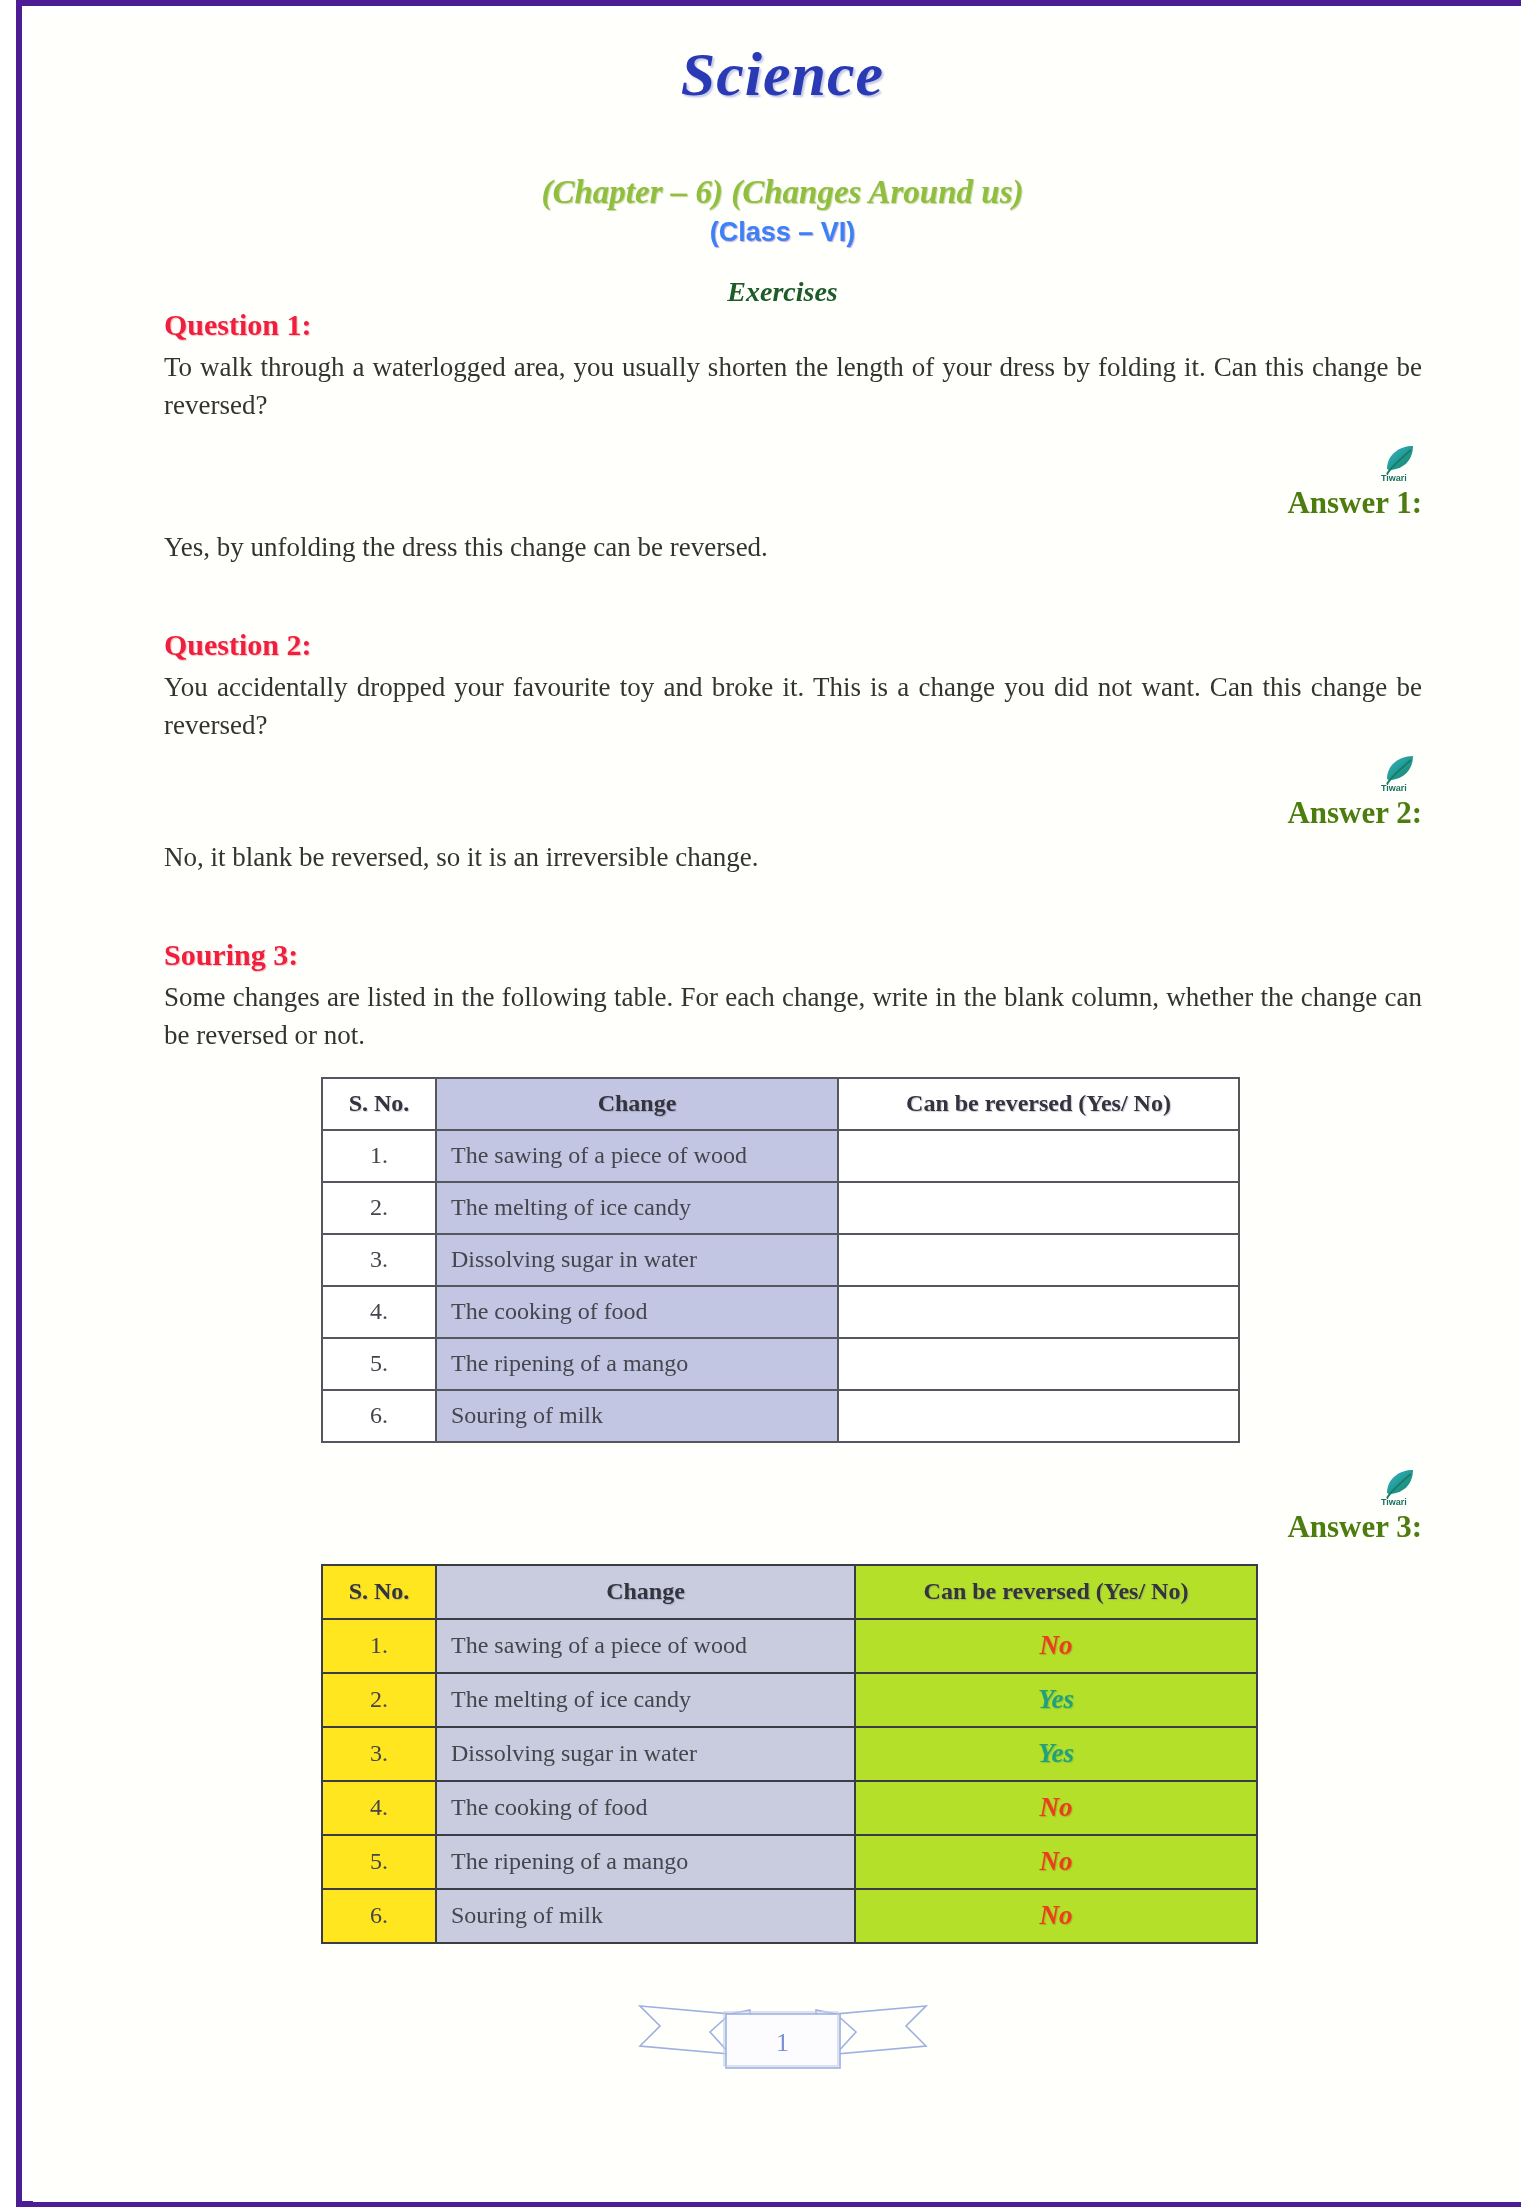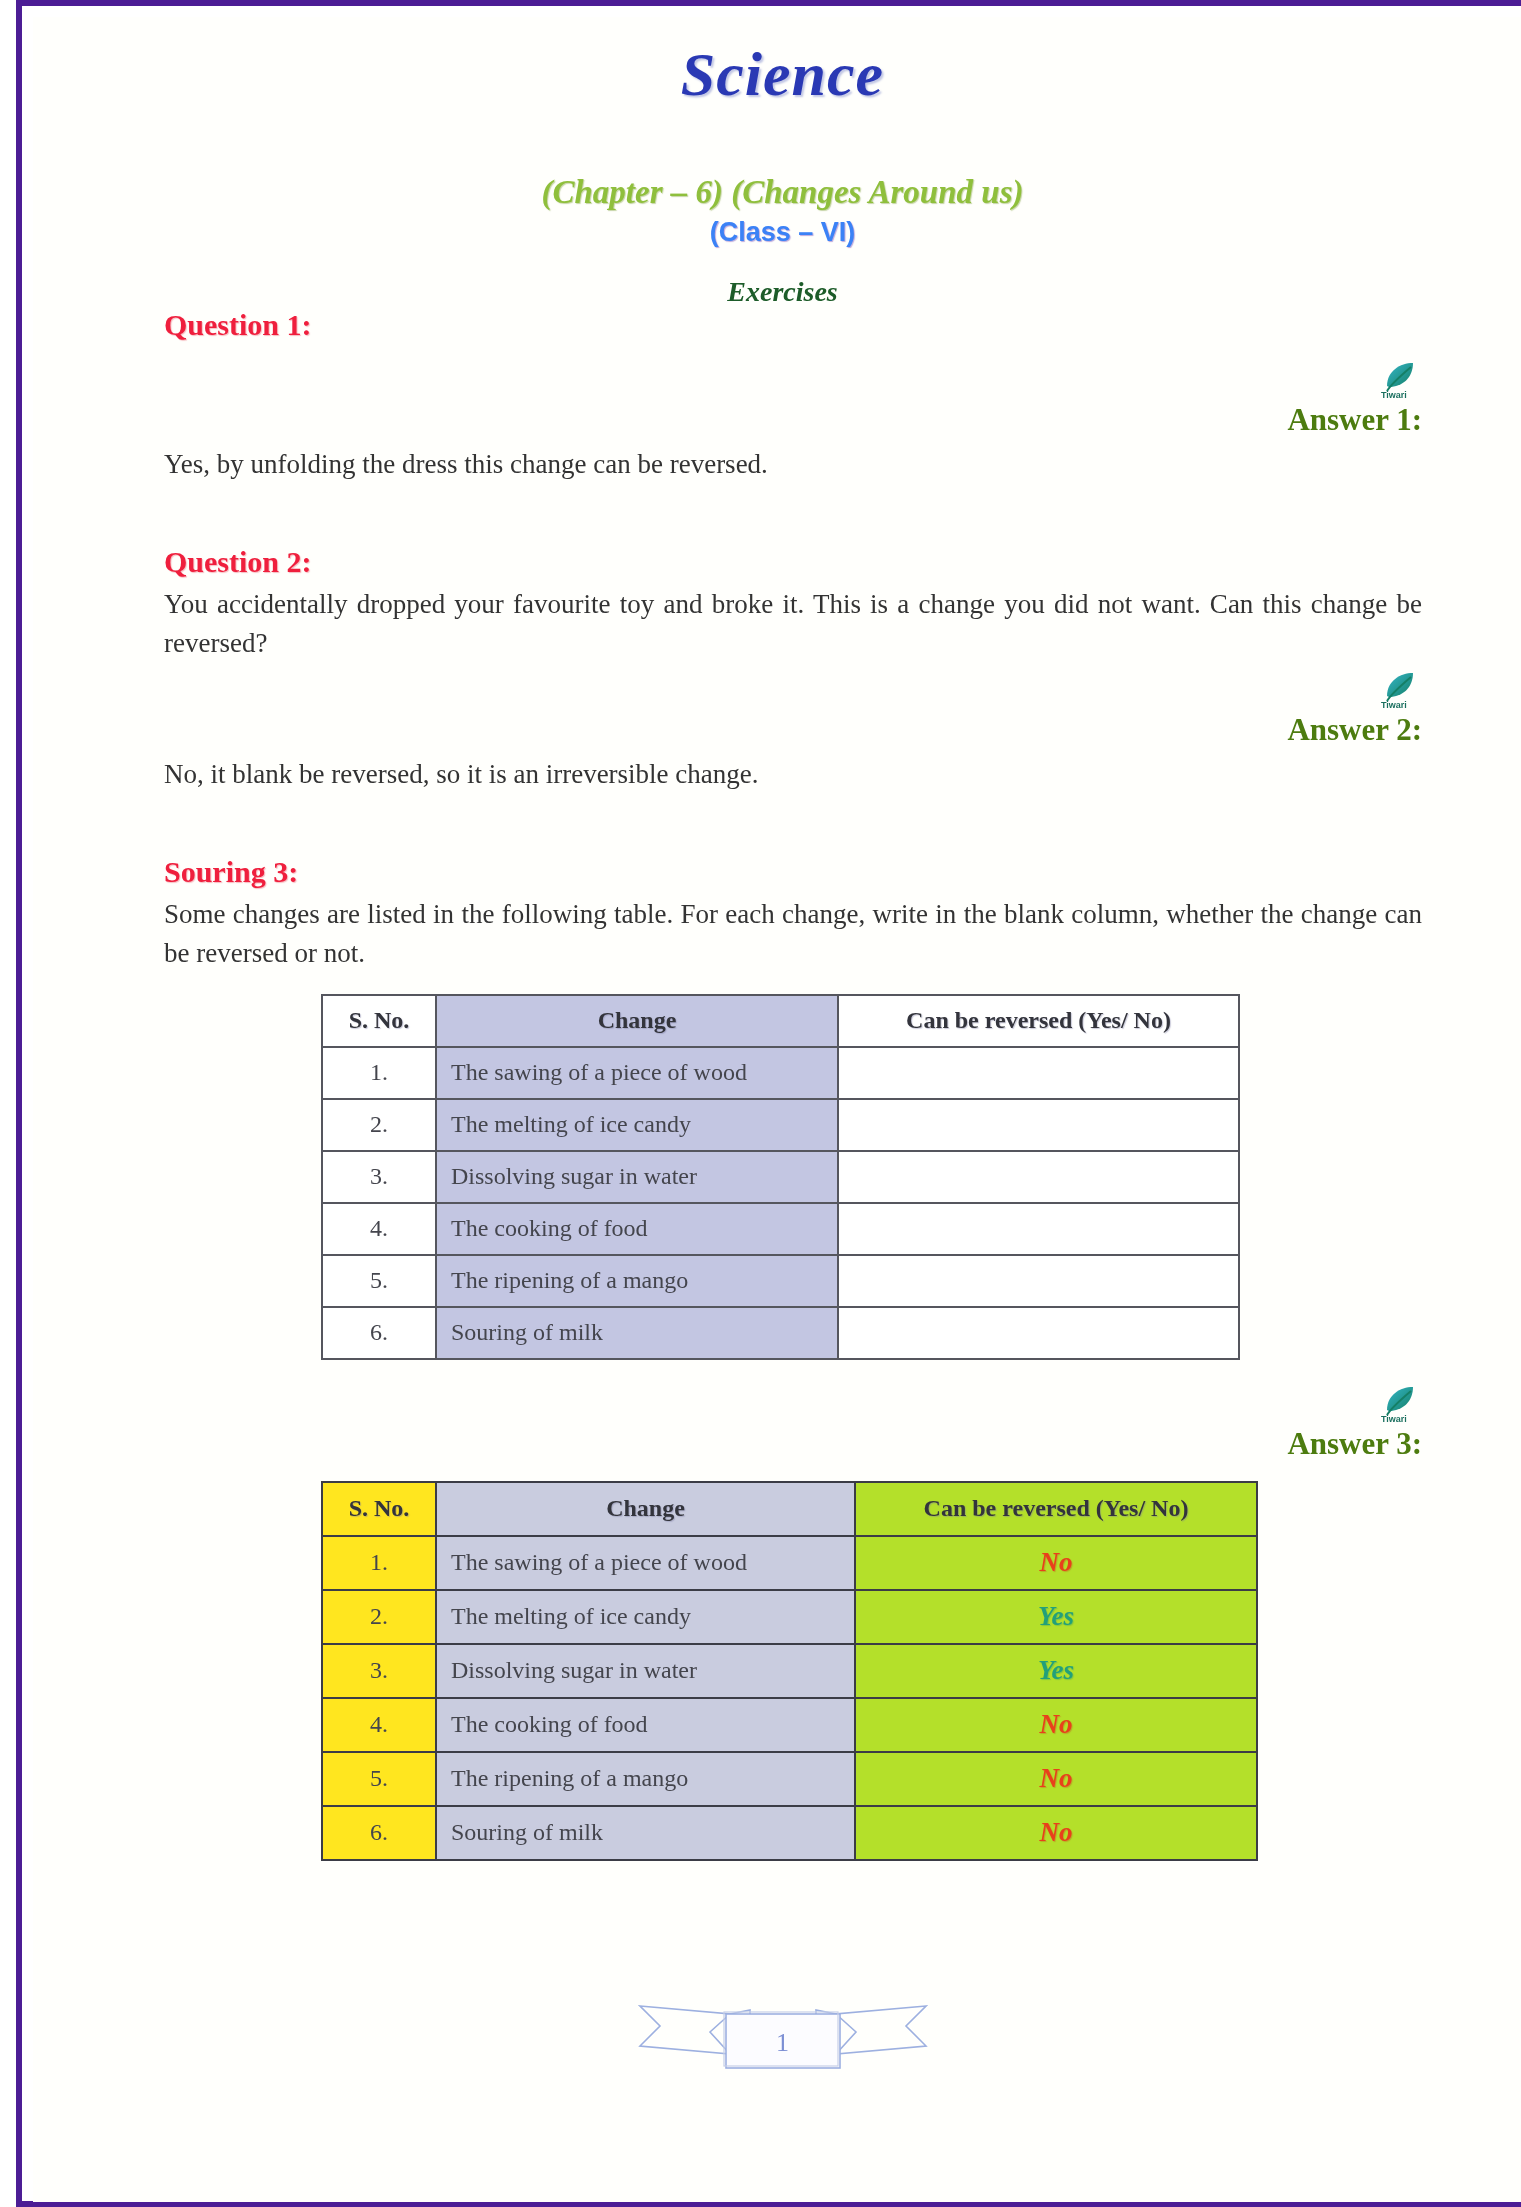--- a/index.html
+++ b/index.html
@@ -227,20 +227,21 @@
 
       <h1 class="doc-title">Science</h1>
 
       <div class="chapter-line">(Chapter – 6) (Changes Around us)</div>
       <div class="class-line">(Class – VI)</div>
 
       <div class="exercises">Exercises</div>
 
       <div class="block">
         <div class="q-label">Question 1:</div>
+        <p class="q-text">To walk through a waterlogged area, you usually shorten the length of your dress by folding it. Can this change be reversed?</p>
         <div style="height:16px"></div>
         <div class="a-head">
           <span class="tiwari-logo">
             <svg viewBox="0 0 44 40" width="44" height="40" xmlns="http://www.w3.org/2000/svg">
               <defs>
                 <linearGradient id="lg1" x1="0" y1="0" x2="1" y2="1">
                   <stop offset="0%" stop-color="#35b7c9"></stop>
                   <stop offset="100%" stop-color="#157f66"></stop>
                 </linearGradient>
               </defs>

